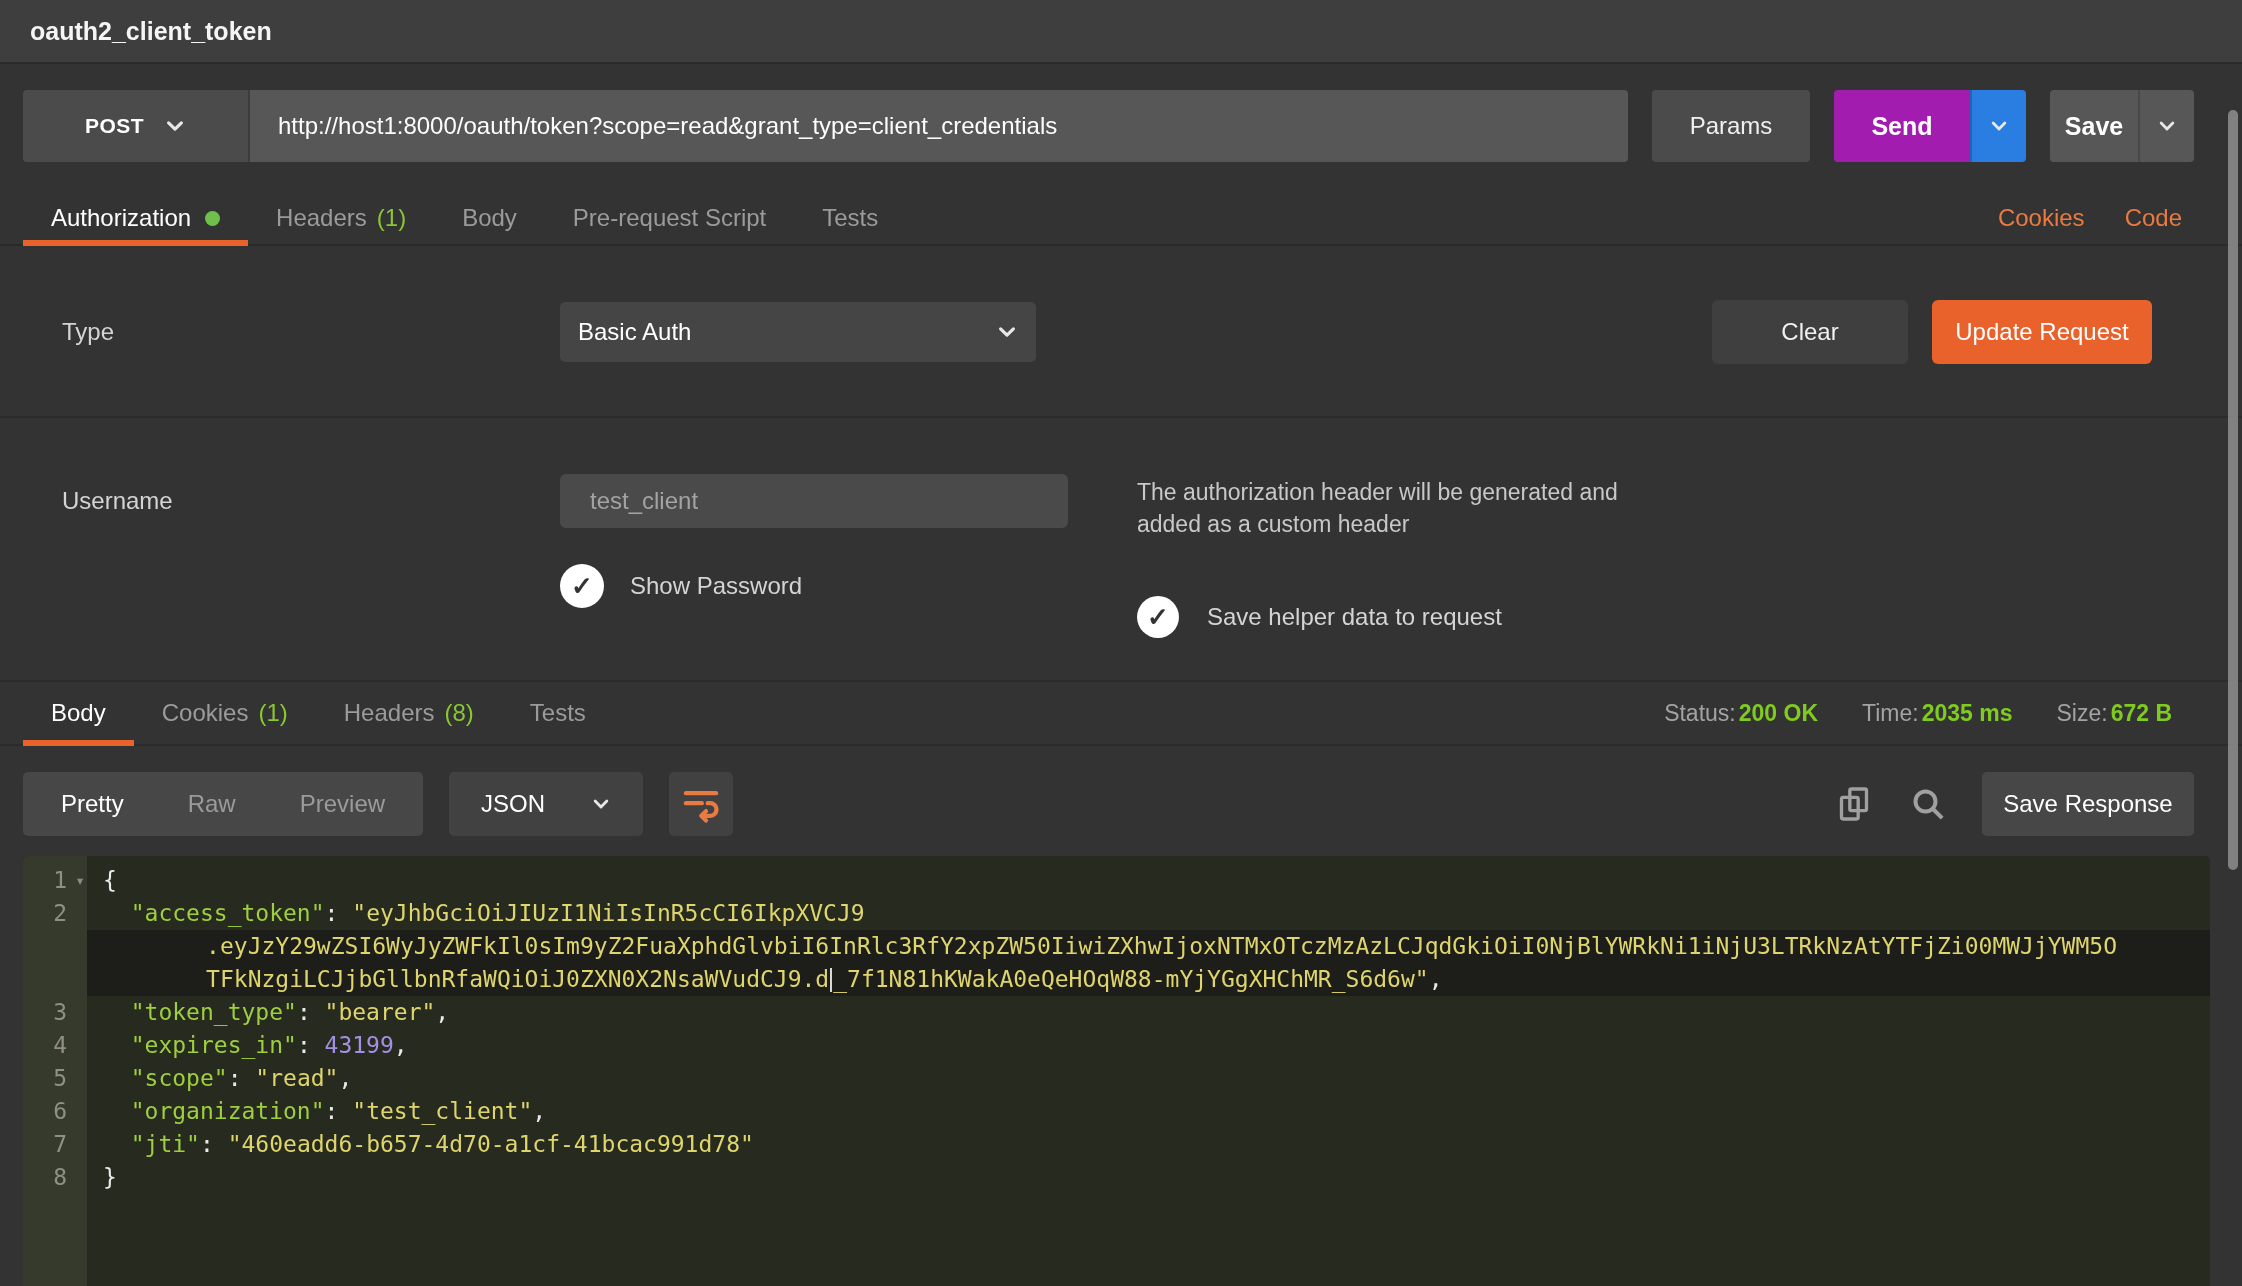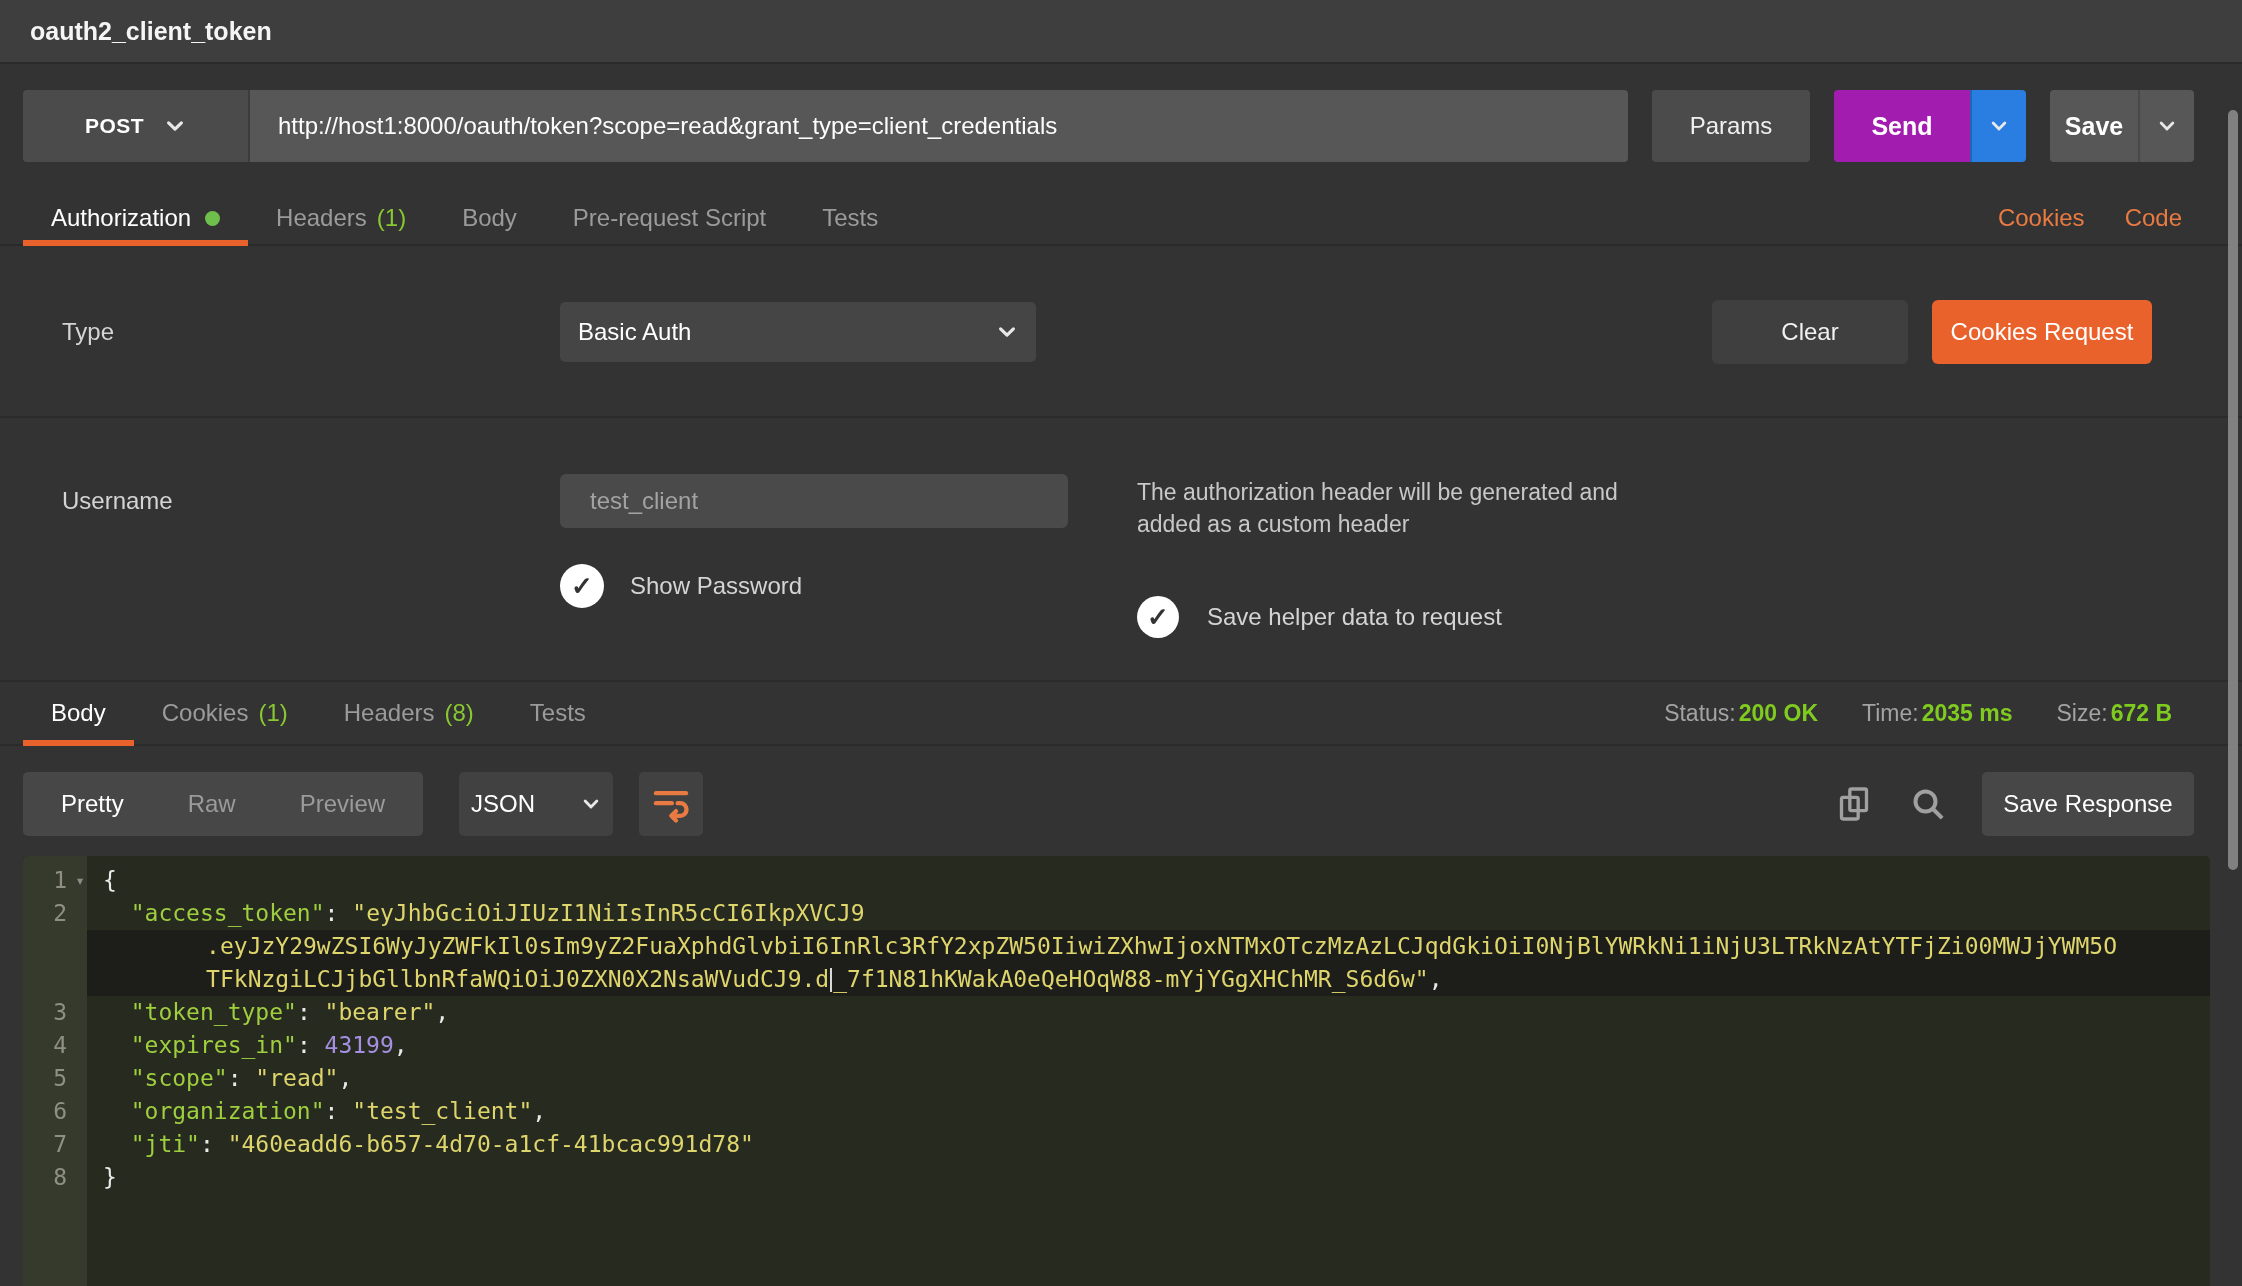--- a/index.html
+++ b/index.html
@@ -90,22 +90,22 @@
   .resp-status{margin-left:auto;display:flex;align-items:center;font-size:23px;white-space:nowrap;}
   .status-group{display:flex;align-items:center;gap:3px;margin-left:44px;}
   .status-label{color:#a3a3a3;}
   .status-value{color:#7fcb1f;font-weight:bold;}
 
   .resp-toolbar{display:flex;align-items:center;margin:26px 48px 0 23px;height:64px;flex:none;}
   .segmented{display:flex;align-items:center;background:#474747;border-radius:5px;height:64px;padding:0 6px;}
   .seg-item{padding:0 32px;font-size:24px;color:#9b9b9b;cursor:pointer;}
   .seg-item.active{color:#ffffff;}
   .format-dd{
-    margin-left:36px;width:130px;height:64px;background:#414141;border-radius:5px;cursor:pointer;
-    display:flex;align-items:center;justify-content:space-between;padding:0 12px;
+    margin-left:26px;width:130px;height:64px;background:#414141;border-radius:5px;cursor:pointer;
+    display:flex;align-items:center;justify-content:space-between;padding:0 32px;
   }
   .format-dd .dd-value{font-size:24px;color:#fff;}
   .wrap-btn{margin-left:26px;width:64px;height:64px;background:#414141;border-radius:5px;display:flex;align-items:center;justify-content:center;}
   .toolbar-right{margin-left:auto;display:flex;align-items:center;}
   .tool-icon{width:40px;height:40px;color:#a0a0a0;cursor:pointer;}
   .tool-icon + .tool-icon{margin-left:34px;}
   .btn-save-response{width:212px;height:64px;background:#474747;border-radius:5px;color:#fff;font-size:24px;margin-left:34px;}
 
   
   .code-panel{
@@ -193,21 +193,21 @@
   <div class="auth-type-row">
     <span class="field-label">Type</span>
     <div class="dropdown">
       <span class="dd-value">Basic Auth</span>
       <svg class="chev" viewBox="0 0 24 24">
           <polyline points="5,8.5 12,15.5 19,8.5" fill="none" stroke="currentColor" stroke-width="3.4" stroke-linecap="round" stroke-linejoin="round"></polyline>
         </svg>
     </div>
     <div class="spacer"></div>
     <button class="btn btn-clear">Clear</button>
-    <button class="btn btn-update">Cookies Request</button>
+    <button class="btn btn-update">Update Request</button>
   </div>
 
   <div class="auth-form">
     <div class="form-left">
       <div class="form-row">
         <span class="field-label">Username</span>
         <input class="text-input" type="text" value="test_client" style="">
       </div>
       <div class="checkbox-row">
         <span class="circle-check">

